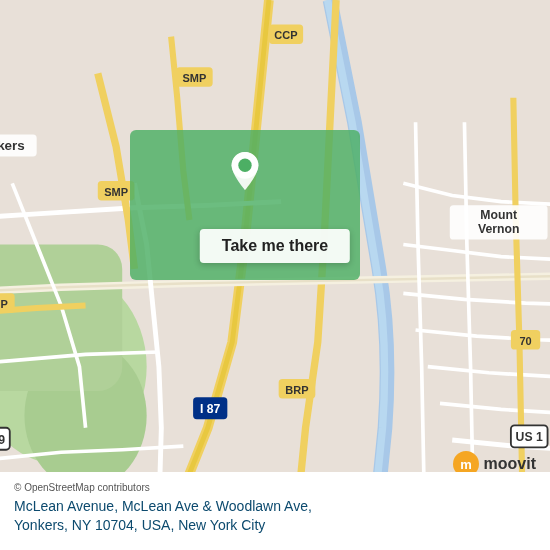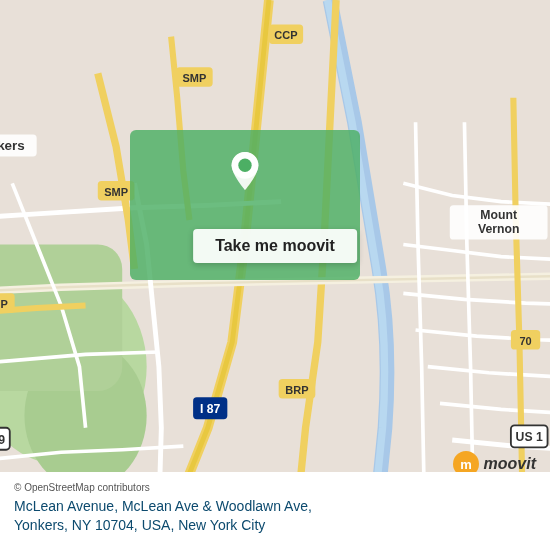--- a/index.html
+++ b/index.html
@@ -208,28 +208,28 @@
   </svg>
 
   <div id="green-overlay">
     <svg id="pin-icon" viewBox="0 0 36 44">
       <circle cx="18" cy="16" r="14" fill="white" opacity="0.9"></circle>
       <path d="M18 2 C10.3 2 4 8.3 4 16 C4 26 18 42 18 42 C18 42 32 26 32 16 C32 8.3 25.7 2 18 2Z" fill="white" opacity="0.9"></path>
       <circle cx="18" cy="16" r="7" fill="#4caf64"></circle>
     </svg>
   </div>
 
-  <button id="take-me-there-btn">Take me moovit</button>
+  <button id="take-me-there-btn">Take me there</button>
 
   <div id="moovit-logo">
     <svg id="moovit-icon" viewBox="0 0 28 28">
       <circle cx="14" cy="14" r="13" fill="#f5a623"></circle>
       <text x="14" y="19" text-anchor="middle" font-size="13" font-weight="bold" fill="white">m</text>
     </svg>
-    <span style="font-size:16px;font-weight:bold;color:#333;font-style:italic;">moovit</span>
+    <span style="font-size:16px;font-weight:bold;color:#333;">moovit</span>
   </div>
 
   <div id="location-card">
     <div id="copyright">© OpenStreetMap contributors</div>
     <div id="address-text">
       <span style="white-space: pre-line;">McLean Avenue, McLean Ave &amp; Woodlawn Ave,
 Yonkers, NY 10704, USA, New York City</span>
     </div>
   </div>
 

